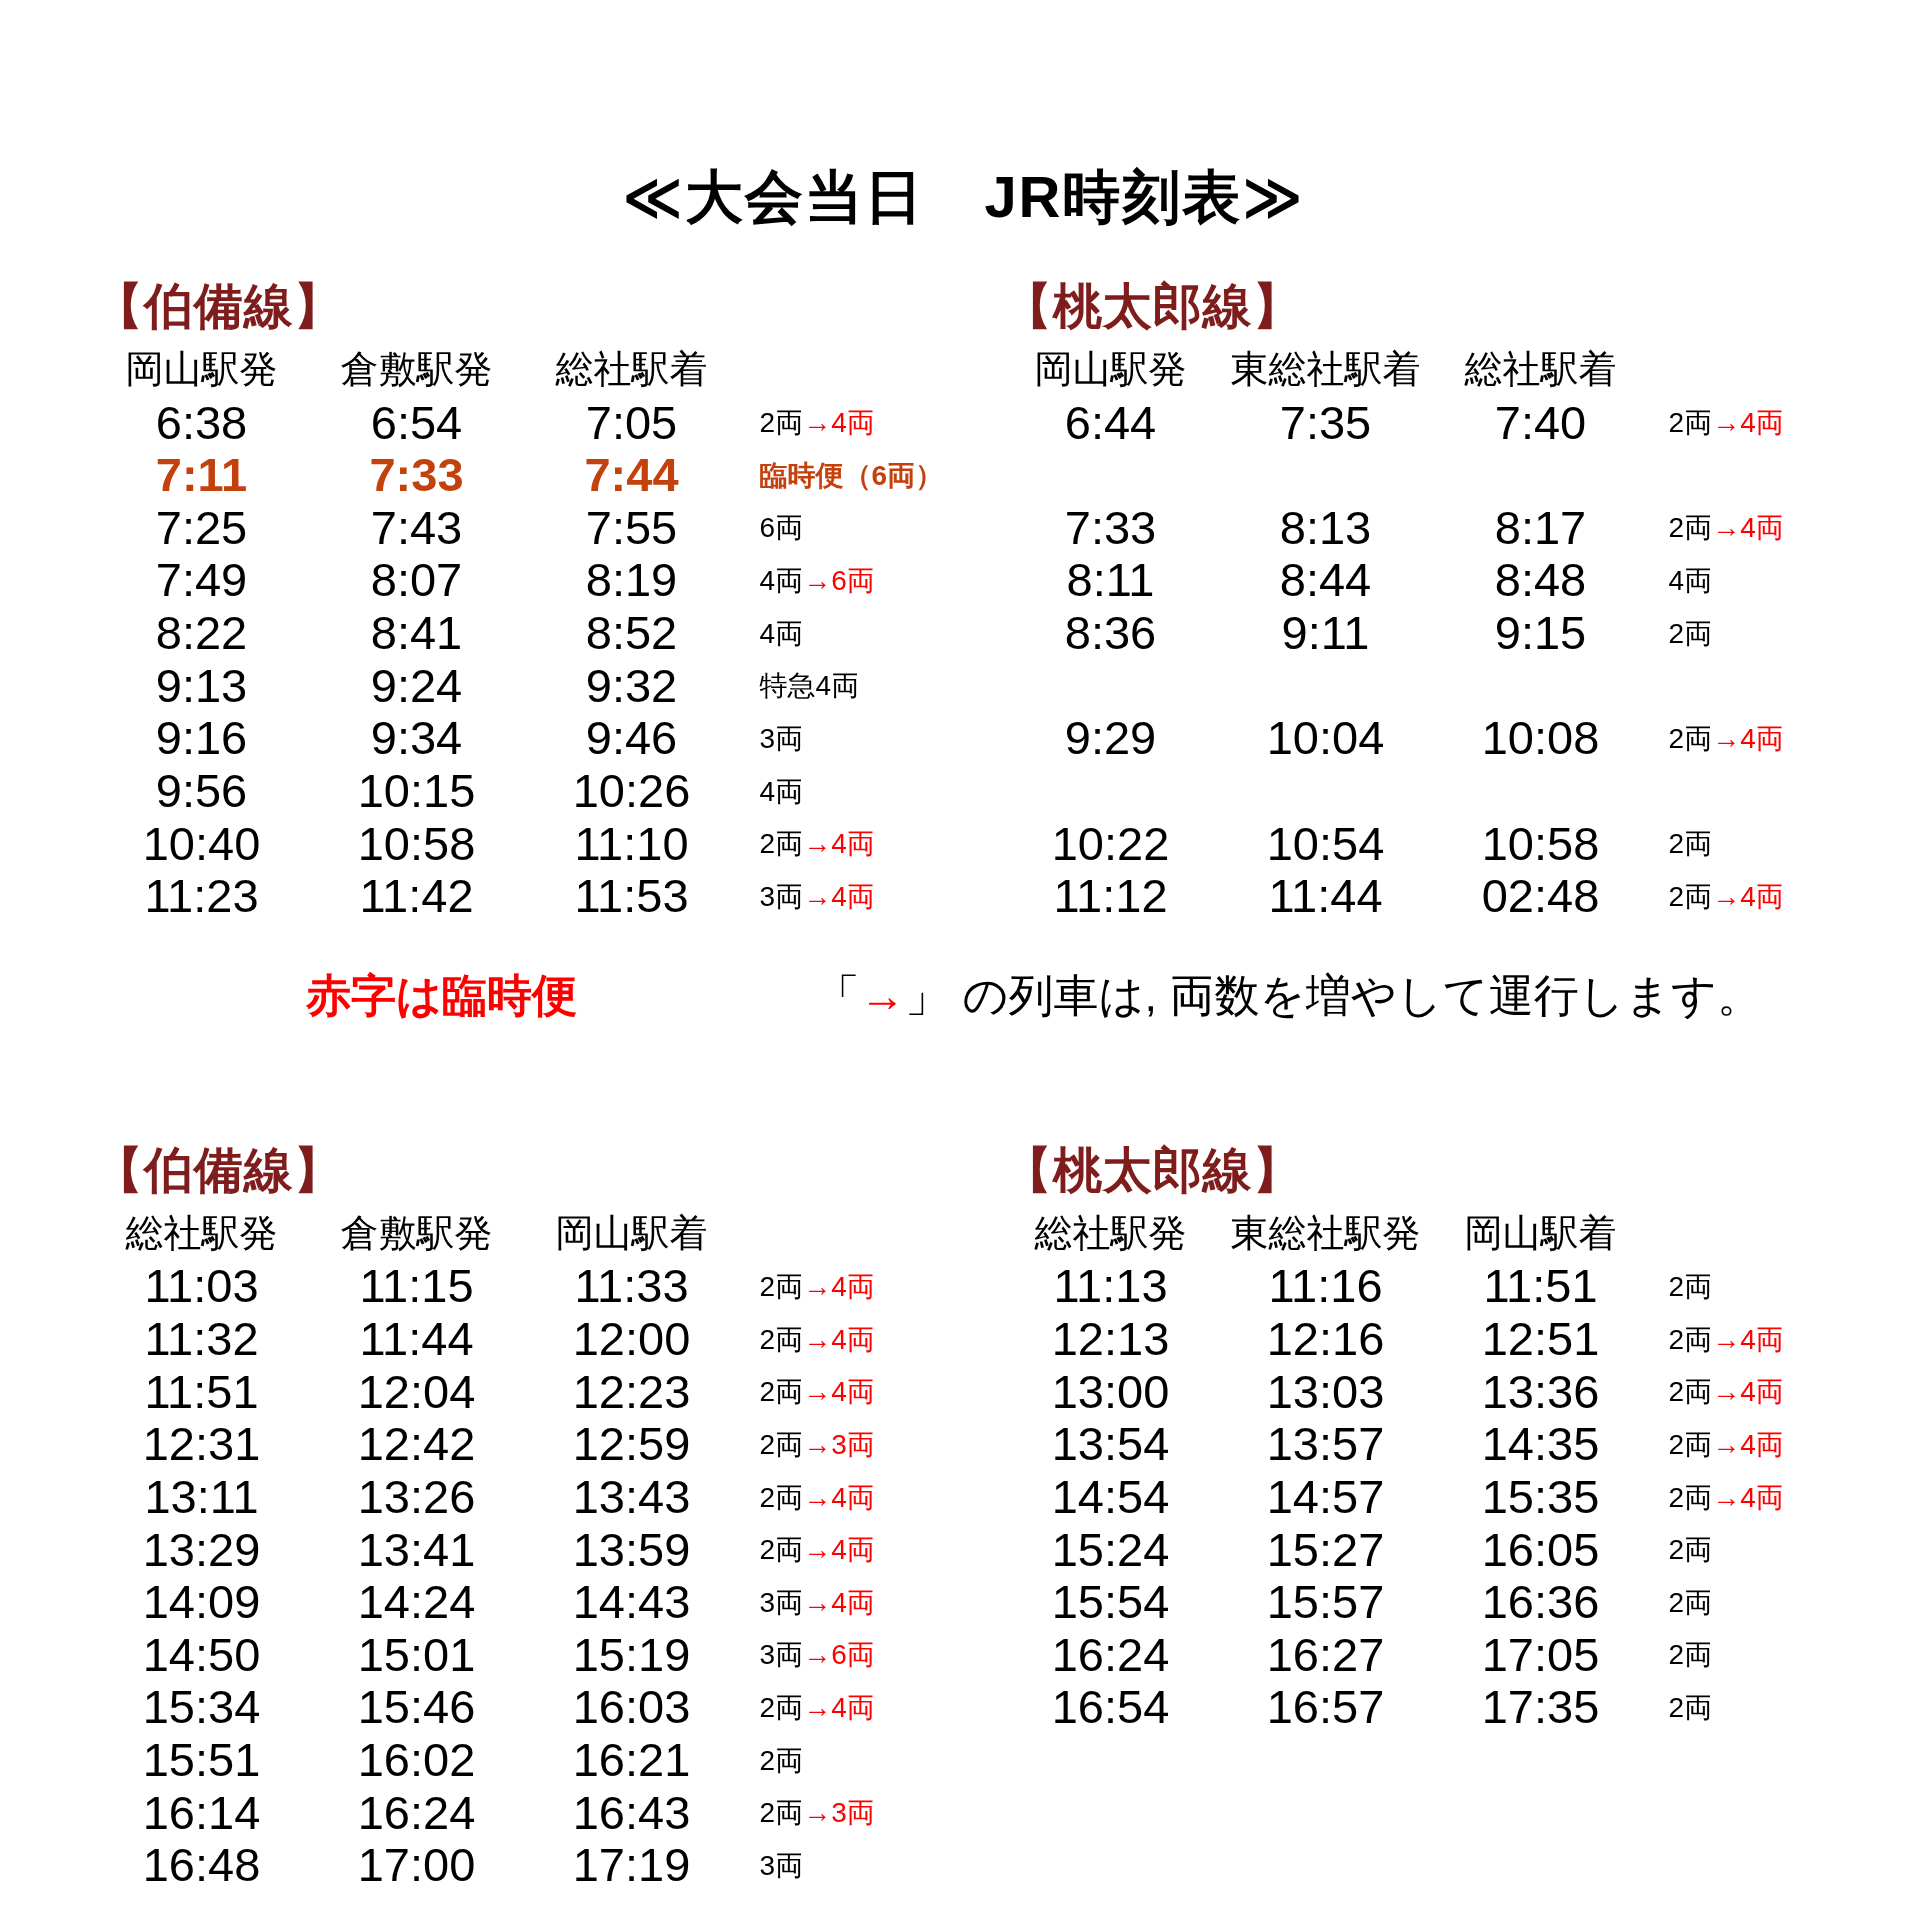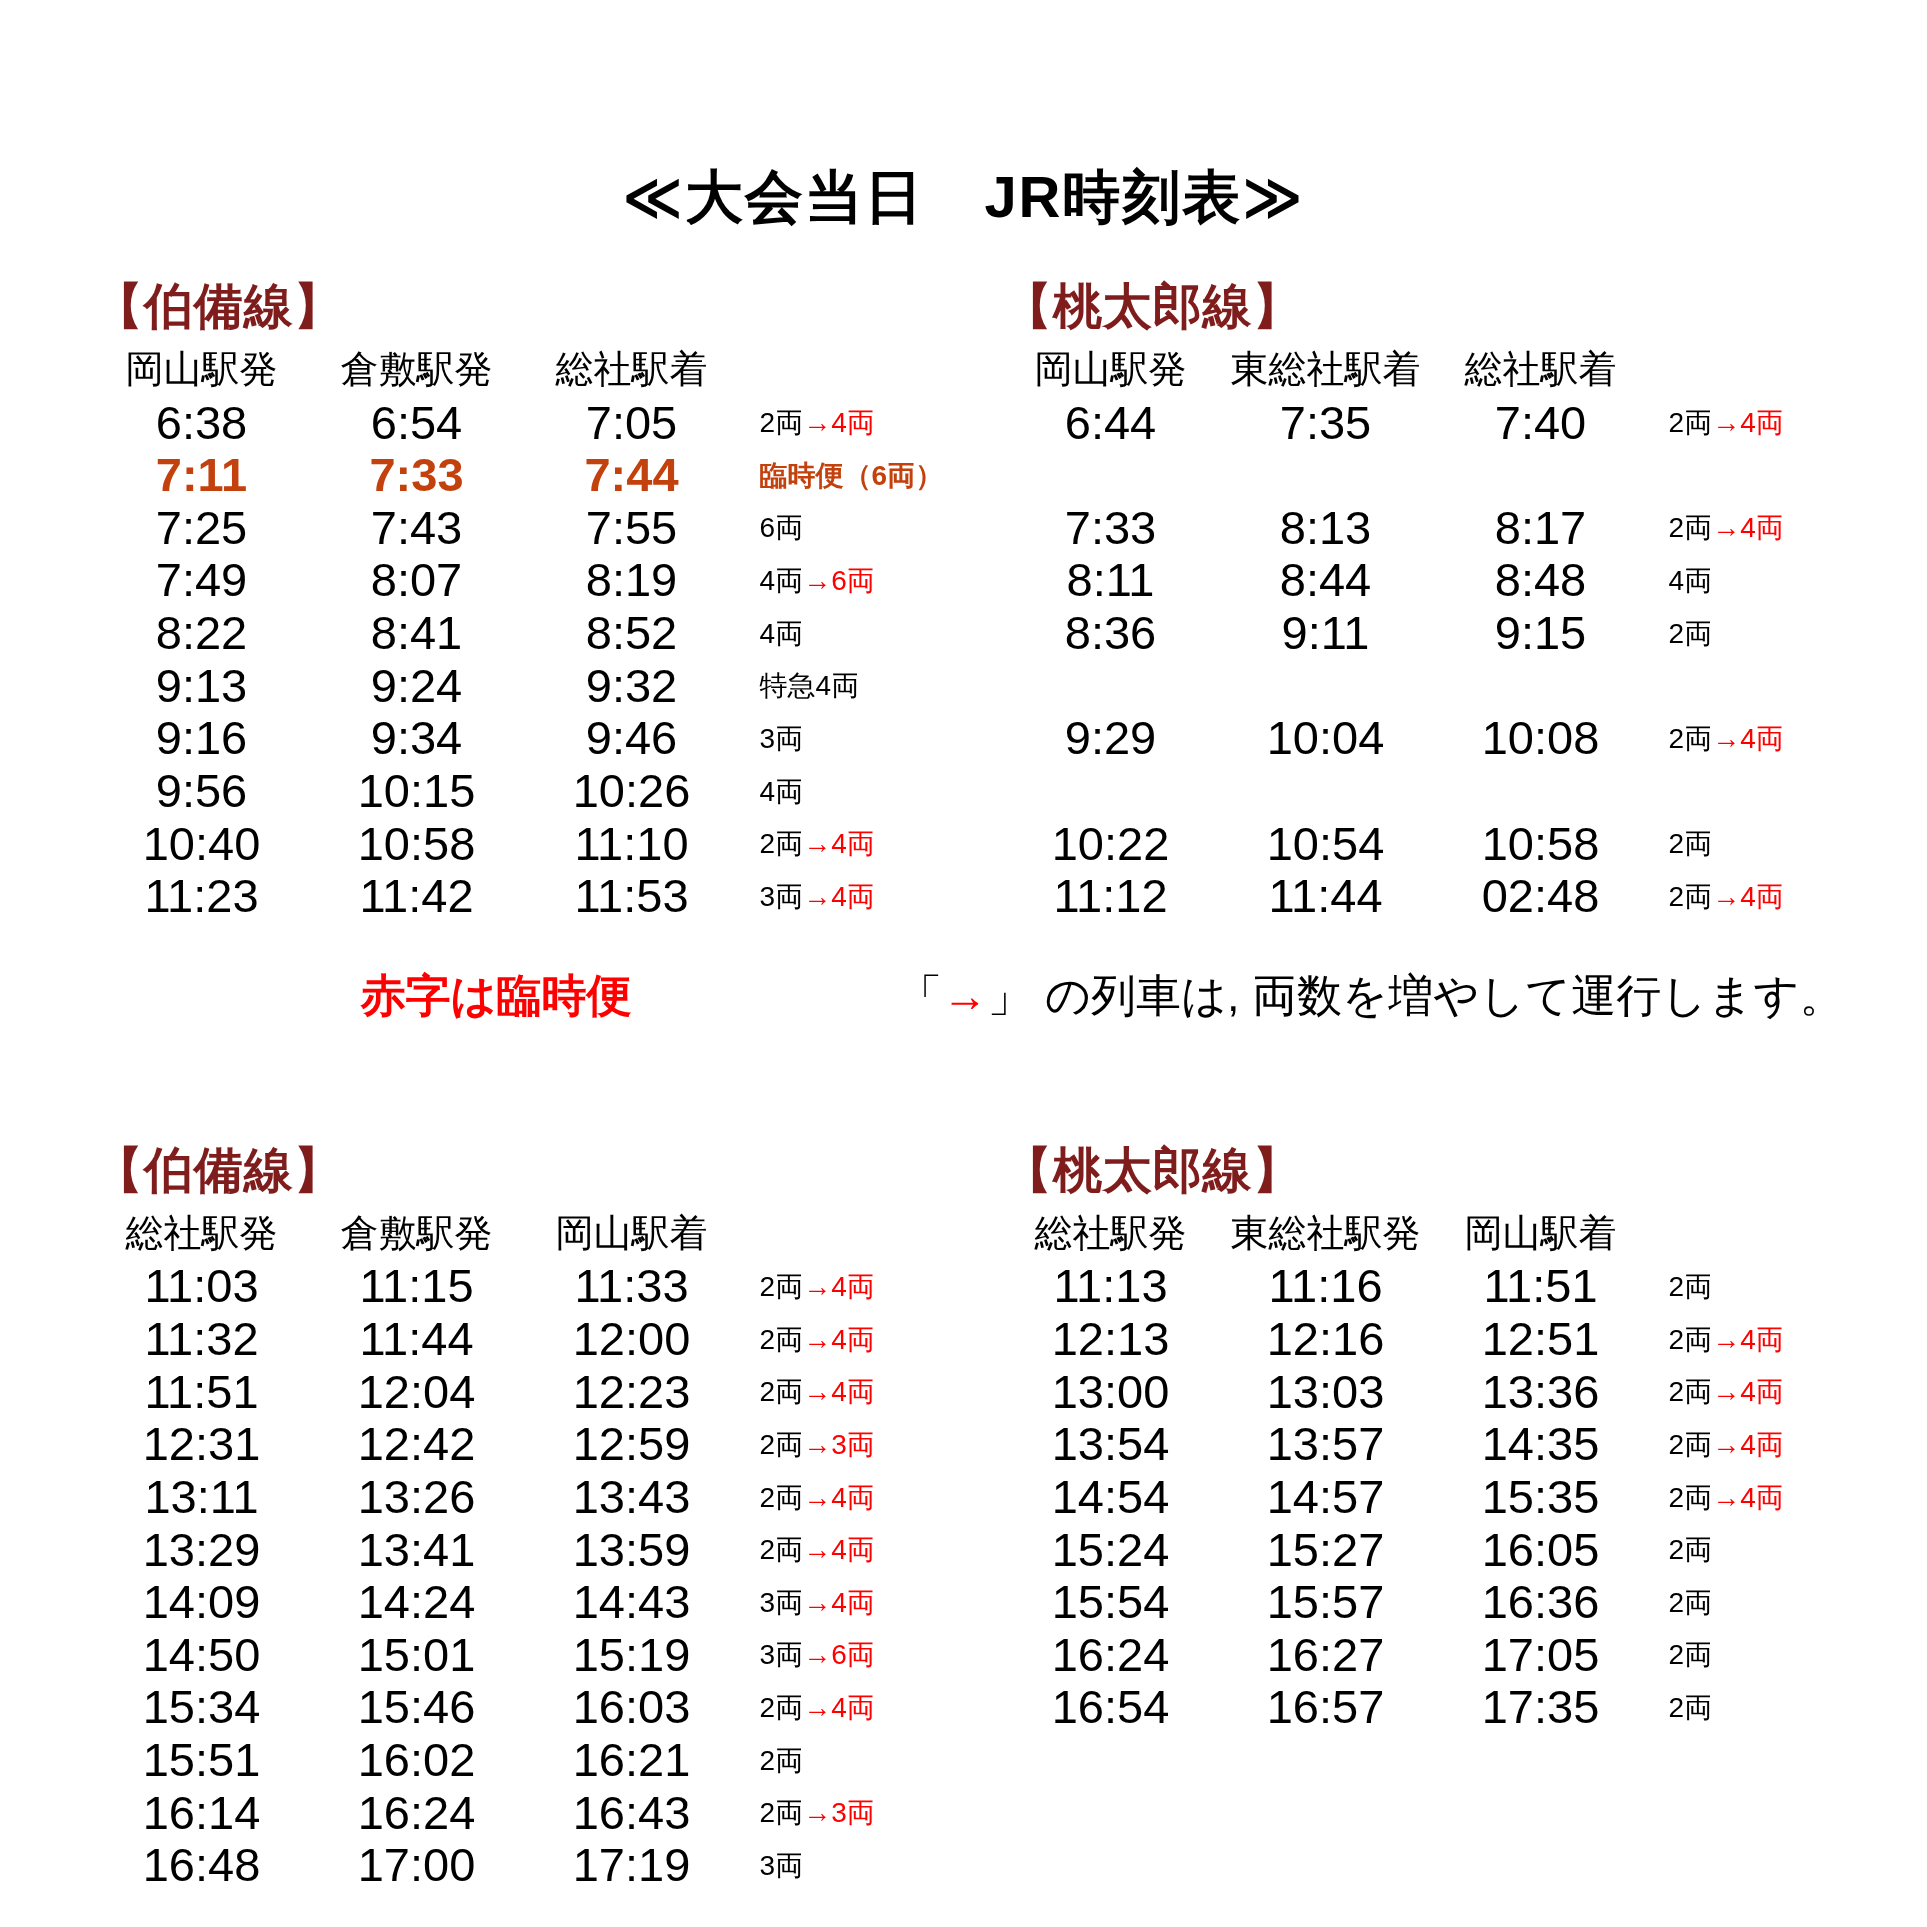--- a/index.html
+++ b/index.html
@@ -244,23 +244,23 @@
             <td class="time">11:12</td>
             <td class="time">11:44</td>
             <td class="time">02:48</td>
             <td class="cars"><span>2両</span><span class="red">→</span><span class="red">4両</span></td>
           </tr>
         </tbody>
       </table>
     </div>
   </div>
 
-  <div class="note-row" style="padding-left:48px;justify-content:center;">
+  <div class="note-row" style="padding-left:76px;">
     <div class="note-red" style="width:731px; text-align:center;">赤字は臨時便</div>
-    <div class="note-black" style="margin-left:36px;">
+    <div class="note-black" style="margin-left:8px;">
       <span>「</span><span class="red">→</span><span>」 の列車は, 両数を増やして運行します。</span>
     </div>
   </div>
 
   <div class="section-row gap-top2" style="padding-left:94px;">
 
     <div class="block" style="width:890px;">
       <div class="line-name">【伯備線】</div>
       <table class="tt">
         <thead>

